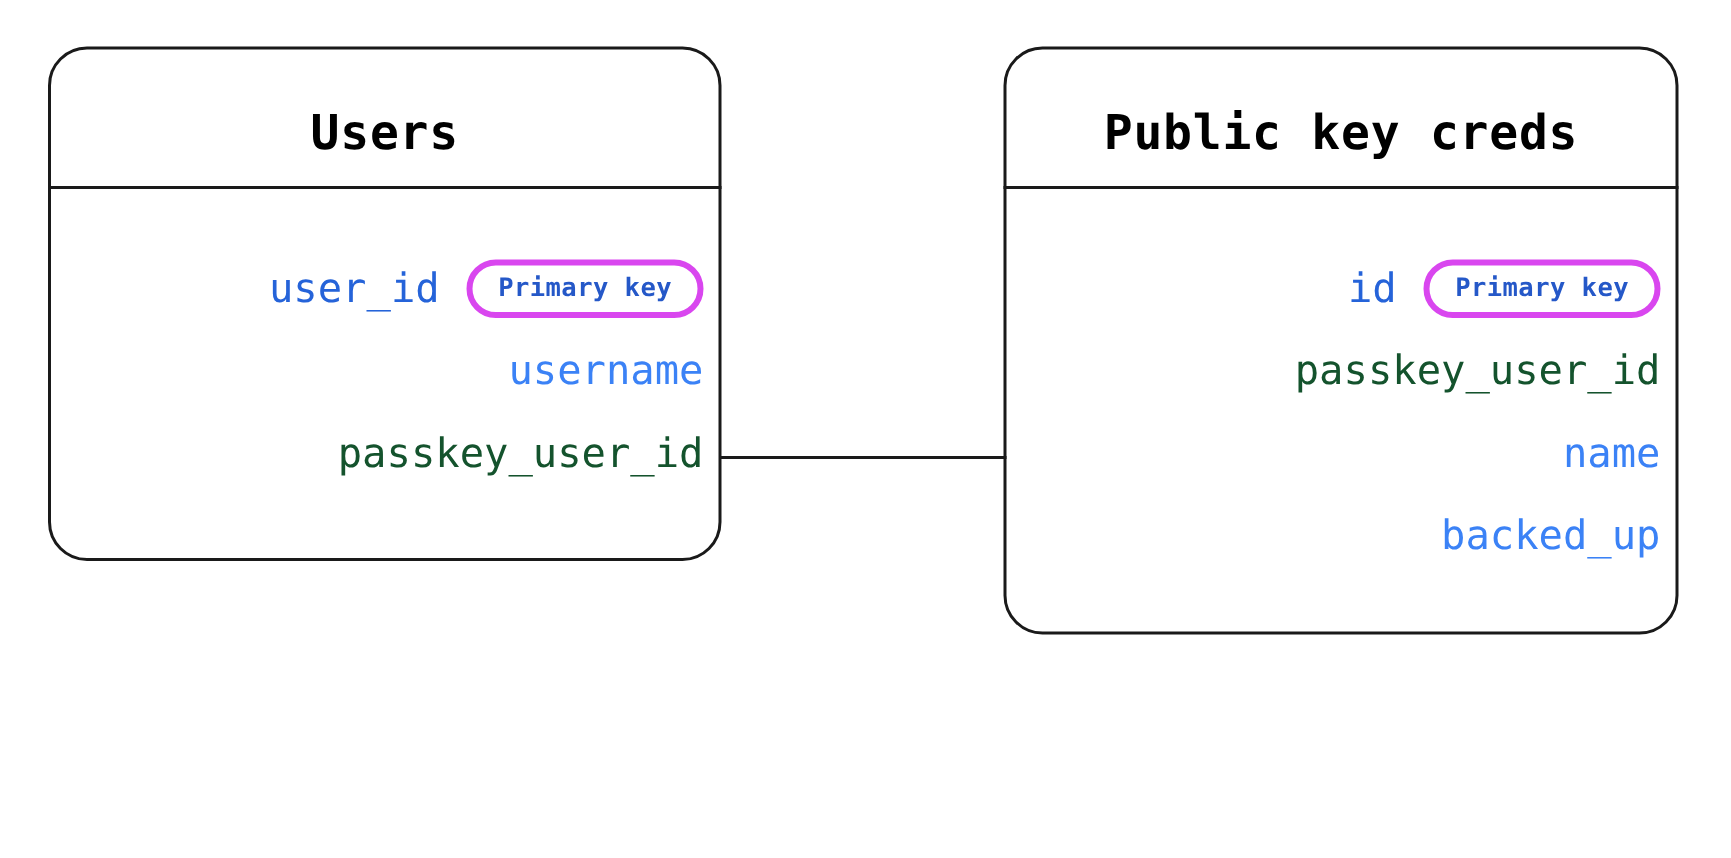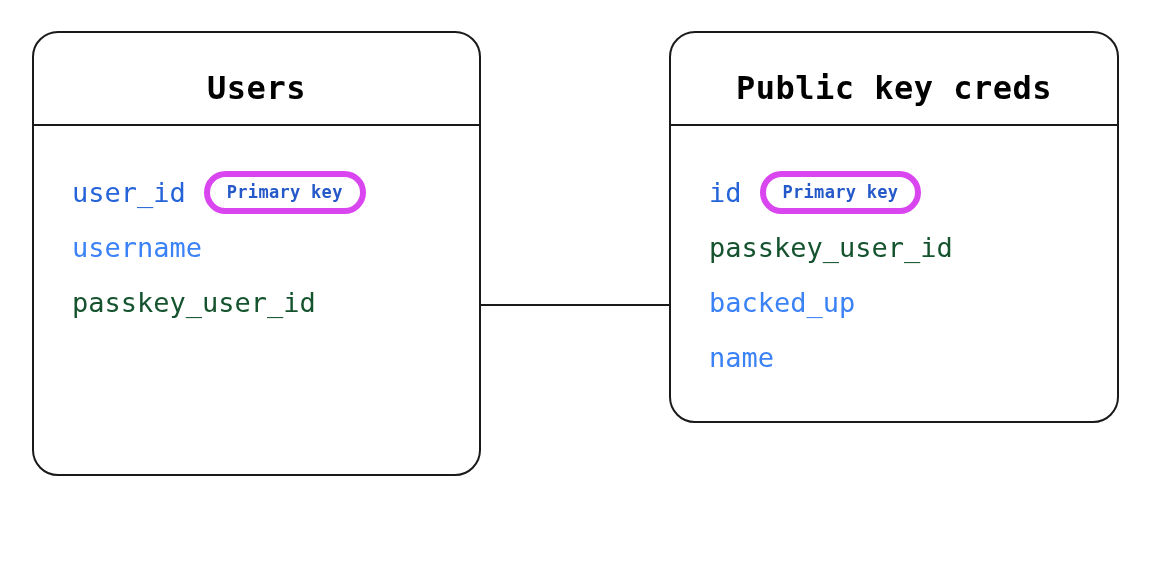--- a/index.html
+++ b/index.html
@@ -23,21 +23,21 @@
     position: absolute;
     box-sizing: border-box;
     background: #ffffff;
     border: 2px solid #1a1a1a;
     border-radius: 26px;
   }
   #entity-users {
     left: 32px;
     top: 31px;
     width: 449px;
-    height: 445px;
+    height: 343px;
   }
   #entity-pkcreds {
     left: 669px;
     top: 31px;
     width: 450px;
     height: 392px;
   }
 
   .entity-title {
     position: absolute;
@@ -69,38 +69,39 @@
     left: 38px;
     right: 10px;
   }
   #entity-users .fields { top: 132px; }
   #entity-pkcreds .fields { top: 132px; }
 
   .field-row {
     display: flex;
     align-items: center;
     height: 55px;
+    justify-content: flex-end;
   }
   .field-name {
     font-size: 27px;
     line-height: 1;
     color: #3b82f6;
     white-space: nowrap;
   }
   .field-name.is-key   { color: #2563d9; }
   .field-name.is-fk    { color: #14532d; }
 
   .pk-badge {
     margin-left: 18px;
     display: inline-flex;
     align-items: center;
     justify-content: center;
     height: 31px;
     padding: 0 17px;
-    border: 6px solid #d946ef;
+    border: 4px solid #d946ef;
     border-radius: 999px;
     color: #2558c8;
     font-size: 17px;
     font-weight: bold;
     letter-spacing: 0.3px;
     line-height: 1;
     white-space: nowrap;
     background: #ffffff;
   }
 
@@ -149,25 +150,25 @@
         <span class="field-name is-key">id</span>
         <span class="pk-badge">Primary key</span>
       </div>
 
 
       <div class="field-row">
         <span class="field-name is-fk">passkey_user_id</span>
       </div>
 
       <div class="field-row">
-        <span class="field-name">backed_up</span>
+        <span class="field-name">name</span>
       </div>
 
       <div class="field-row">
-        <span class="field-name">name</span>
+        <span class="field-name">backed_up</span>
       </div>
 
 
     </div>
   </div>
 
   <div id="relation-line"></div>
 
 </div>
 

